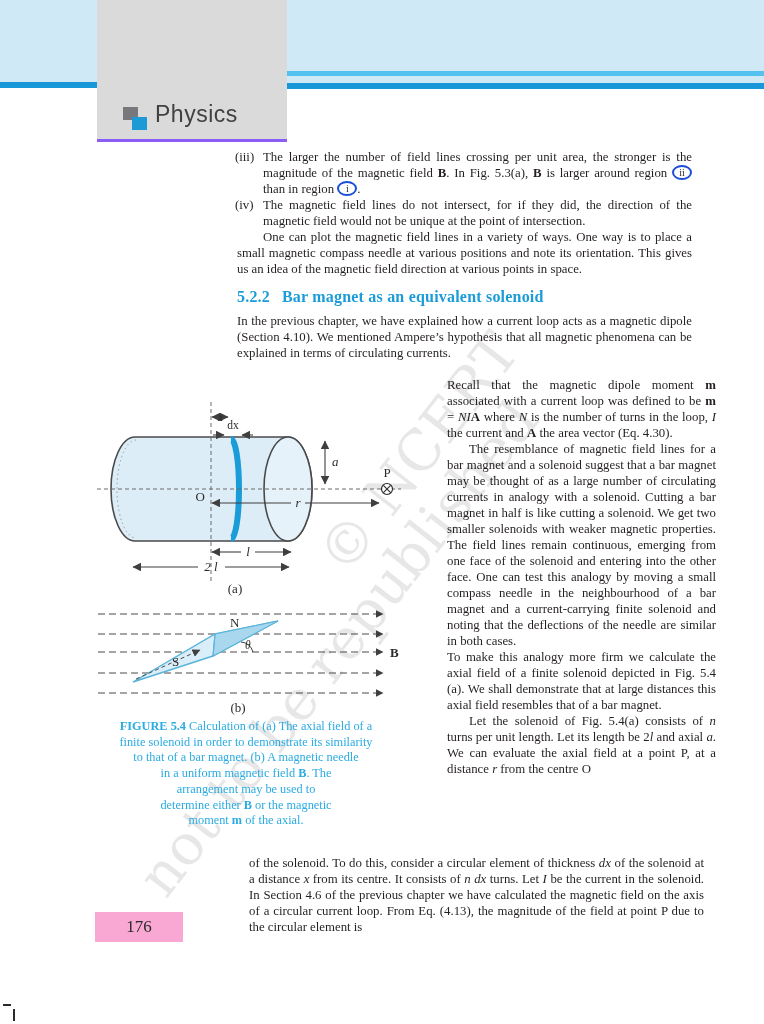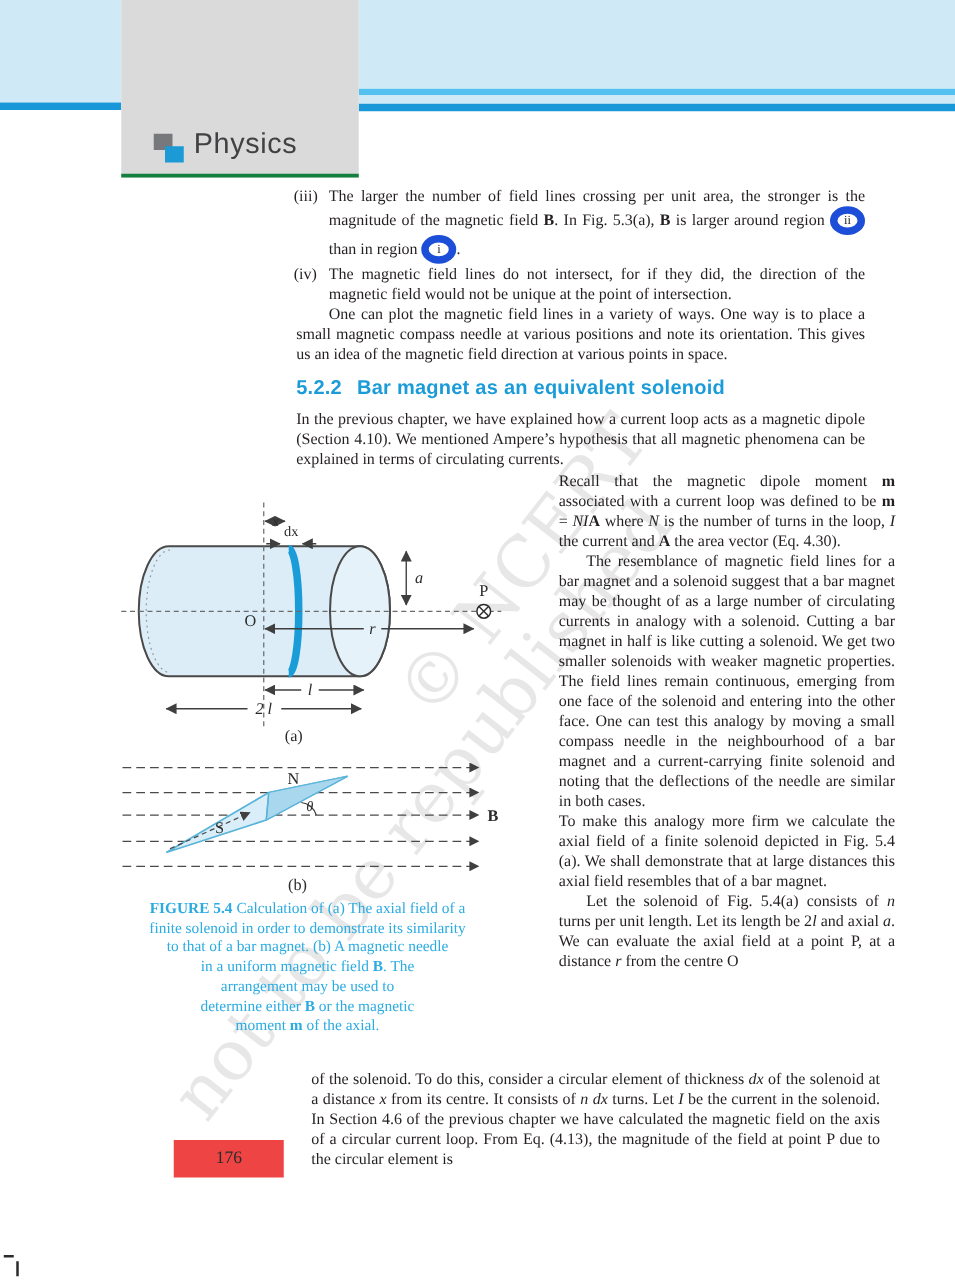--- a/index.html
+++ b/index.html
@@ -11,67 +11,67 @@
 
   
   .band-left{position:absolute;left:0;top:0;width:97px;height:82px;background:#cfe9f7;}
   .stripe-left{position:absolute;left:0;top:82px;width:97px;height:6px;background:#1898d8;}
   .band-right{position:absolute;left:287px;top:0;width:477px;height:71px;background:#cfe9f7;}
   .stripe-r1{position:absolute;left:287px;top:71px;width:477px;height:4.5px;background:#54c2f0;}
   .band-r2{position:absolute;left:287px;top:75.5px;width:477px;height:7.5px;background:#cfe9f7;}
   .stripe-r2{position:absolute;left:287px;top:83px;width:477px;height:5.5px;background:#1898d8;}
 
   .header-box{position:absolute;left:97px;top:0;width:190px;height:139px;background:#dadada;
-              border-bottom:3px solid #15803d;}
+              border-bottom:3px solid #8b5cf6;}
   .logo-sq-gray{position:absolute;left:26px;top:107px;width:15px;height:13px;background:#77787b;}
   .logo-sq-blue{position:absolute;left:35px;top:117px;width:15px;height:13px;background:#1b9ad6;}
   .header-title{position:absolute;left:58px;top:101px;font-family:"Liberation Sans",sans-serif;
                 font-size:23px;font-weight:400;color:#414042;letter-spacing:0.5px;}
 
   
   .wm{position:absolute;font-family:"DejaVu Serif",serif;font-size:56px;color:#c8c8c8;
       opacity:0.42;white-space:nowrap;transform-origin:0 0;transform:rotate(-52deg);
       pointer-events:none;z-index:0;}
 
   
   .flow{position:absolute;left:235px;top:149px;width:457px;z-index:1;}
   .bodytext{font-size:12.8px;line-height:16px;text-align:justify;}
   .li{position:relative;padding-left:28px;}
   .li .marker{position:absolute;left:0;top:0;}
   .para-plot{margin:0 0 0 2px;text-indent:26px;}
-  .heading{margin:12px 0 8px 2px;font-family:Liberation Sans, sans-serif;font-size:16px;
+  .heading{margin:12px 0 8px 2px;font-family:Liberation Serif, serif;font-size:16px;
            font-weight:bold;color:#1b9cd8;letter-spacing:0.2px;}
   .heading .h-num{margin-right:12px;}
   .para-intro{margin:0 0 0 2px;}
 
   .right-col{position:absolute;left:423px;top:377px;width:269px;z-index:1;margin-left:24px;}
   .right-col p{margin:0;}
   .ti{text-indent:22px;}
 
   .para-bottom{position:absolute;left:237px;top:843px;width:455px;margin:12px;z-index:1;}
 
   .seg-b{font-weight:bold;}
   .seg-i{font-style:italic;}
-  .seg-c{display:inline-block;border:6px solid #1d4ed8;border-radius:50%;font-size:10px;
+  .seg-c{display:inline-block;border:2px solid #1d4ed8;border-radius:50%;font-size:10px;
          line-height:11px;min-width:12px;padding:0 2px;text-align:center;vertical-align:1px;}
 
   
   .fig-a{position:absolute;left:95px;top:397px;width:312px;height:202px;z-index:1;}
   .fig-b{position:absolute;left:95px;top:602px;width:312px;height:114px;z-index:1;}
   .caption{position:absolute;left:97px;top:719px;width:298px;text-align:center;z-index:1;
            font-size:12.3px;line-height:15.7px;color:#2aabe2;}
   .cap-line{white-space:nowrap;}
 
   .fig-label{font-family:"Liberation Serif",serif;font-size:13px;fill:#2b2b2b;}
   .fig-label-i{font-style:italic;}
   .fig-label-b{font-weight:bold;}
   .fig-label-sm{font-size:11.5px;}
 
-  .page-num{position:absolute;left:95px;top:912px;width:88px;height:30px;background:#ef4444;
-            font-size:14px;line-height:30px;text-align:center;color:#2b2b2b;z-index:1;margin-left:44px;}
+  .page-num{position:absolute;left:95px;top:912px;width:88px;height:30px;background:#f9a8d4;
+            font-size:17px;line-height:30px;text-align:center;color:#2b2b2b;z-index:1;}
   .footer{position:absolute;left:0;top:976px;width:764px;text-align:center;
           font-family:"Liberation Sans",sans-serif;font-size:11px;color:#404041;z-index:1;}
 </style>
 </head>
 <body>
 
 <div class="page">
 
   <div class="crop" style="left:13px;top:0;width:2px;height:12px;"></div>
   <div class="crop" style="left:3px;top:13px;width:8px;height:2px;"></div>

